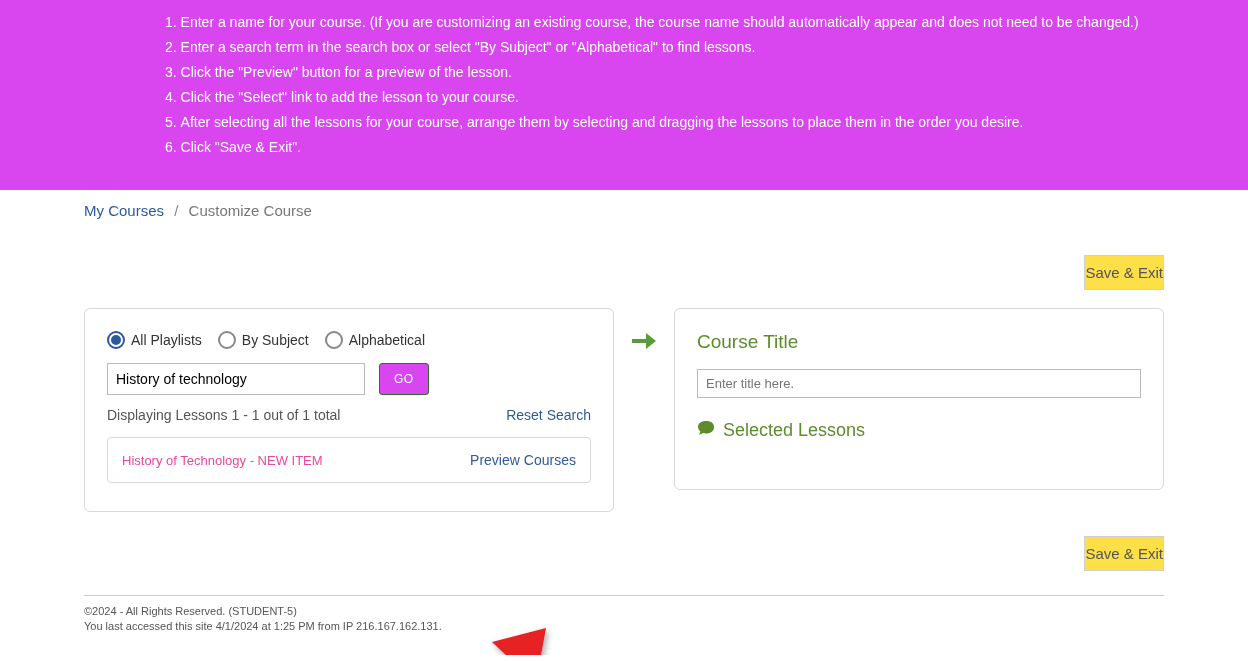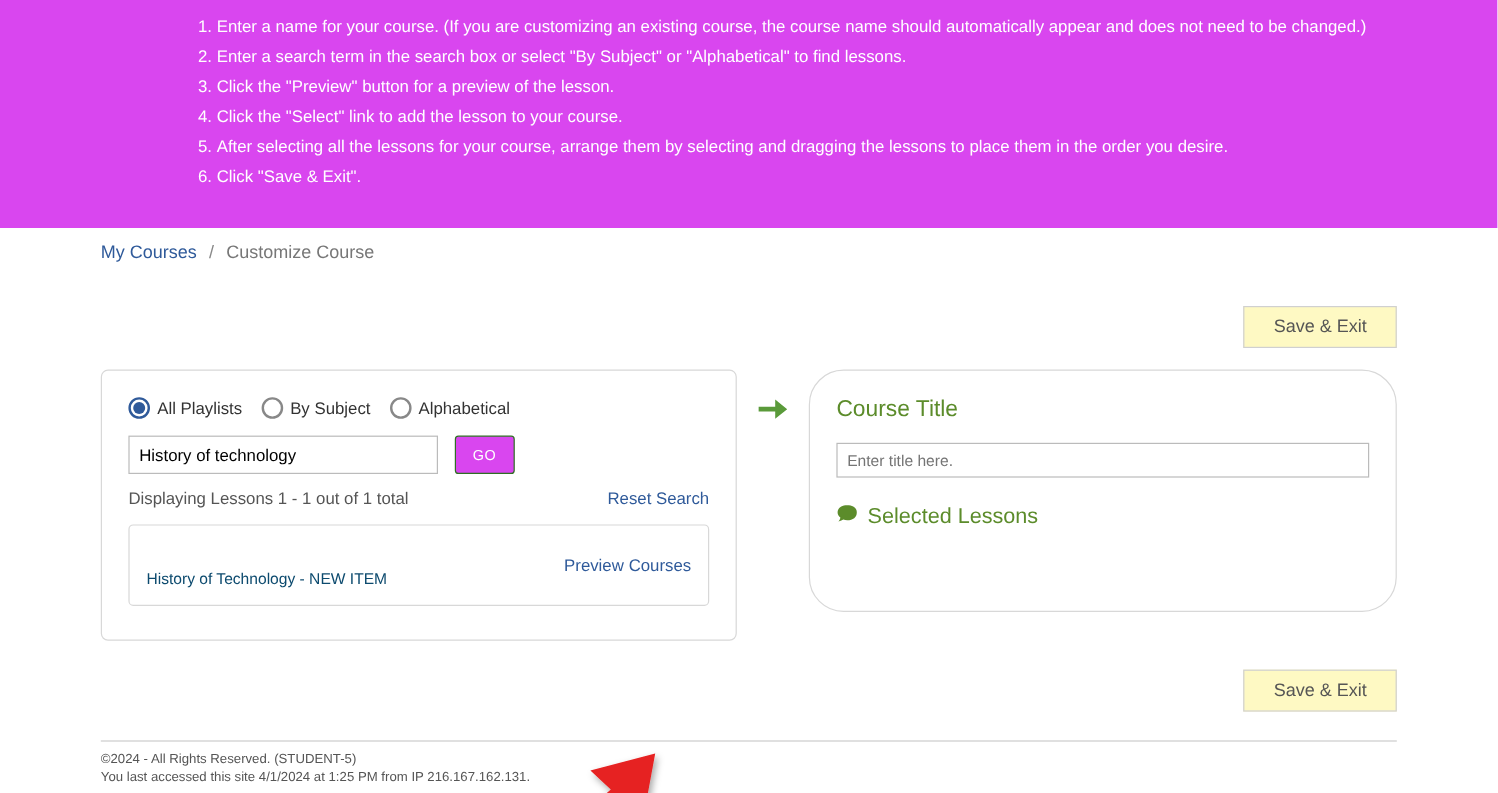--- a/index.html
+++ b/index.html
@@ -10,47 +10,47 @@
     .top-banner ol li { padding: 2px 0; font-size: 14px; line-height: 1.5; }
 
     .content-wrap { max-width: 1080px; margin: 0 auto; padding: 0 0 20px 0; }
 
     .breadcrumb { padding: 12px 0; font-size: 15px; }
     .breadcrumb a { color: #2f5a9a; text-decoration: none; }
     .bc-sep { margin: 0 6px; color: #888; }
     .bc-current { color: #777; }
 
     .btn-row-right { text-align: right; margin: 24px 0 18px 0; }
-    .btn-save { background: #fef9c3; border: 1px solid #d0d0d0; color: #555; padding: 8px 24px; font-size: 15px; cursor: pointer; }
+    .btn-save { background: #fde047; border: 1px solid #d0d0d0; color: #555; padding: 8px 0; font-size: 15px; cursor: pointer; }
 
     .panels { display: flex; align-items: flex-start; gap: 0; }
 
     .panel { border: 1px solid #d8d8d8; border-radius: 6px; background: #fff; }
     .panel-left { flex: 1 1 530px; padding: 22px 22px 28px 22px; }
-    .panel-right { flex: 1 1 490px; padding: 22px 22px 68px 22px; border-radius: 29px; }
+    .panel-right { flex: 1 1 490px; padding: 22px 22px 48px 22px; }
 
     .arrow-mid { width: 60px; text-align: center; padding-top: 22px; color: #5a9a3a; font-size: 22px; }
 
     h2.section-title { color: #5c8c2b; font-weight: 500; font-size: 19px; margin-bottom: 16px; }
 
     .radio-row { margin-bottom: 14px; display: flex; gap: 10px; align-items: center; }
     .radio-opt { display: flex; align-items: center; gap: 6px; font-size: 14px; margin-right: 6px; }
     .radio-circle { width: 18px; height: 18px; border: 2px solid #888; border-radius: 50%; display: inline-flex; align-items: center; justify-content: center; }
     .radio-circle.checked::after { content: ""; width: 10px; height: 10px; background: #2f5a9a; border-radius: 50%; display: block; }
     .radio-circle.checked { border-color: #2f5a9a; }
 
     .search-row { display: flex; gap: 14px; margin-bottom: 12px; }
     .search-input { width: 258px; padding: 7px 8px; border: 1px solid #bbb; font-size: 14px; }
     .btn-go { background: #d946ef; color: #fff; border: 1px solid #2f6f23; padding: 7px 14px; cursor: pointer; font-size: 12px; letter-spacing: 0.5px; border-radius: 3px; }
 
     .results-bar { display: flex; justify-content: space-between; font-size: 14px; color: #555; margin-bottom: 14px; }
     .reset-link { color: #2f5a9a; text-decoration: none; cursor: pointer; font-size: 14px; }
 
     .lesson-card { border: 1px solid #d8d8d8; border-radius: 4px; padding: 14px 14px; display: flex; justify-content: space-between; align-items: center; font-size: 13px; }
-    .lesson-title { color: #0c4a6e; margin-top: 23px; }
+    .lesson-title { color: #ec4899; }
     .lesson-actions { display: flex; gap: 4px; }
     .lesson-actions a { color: #2f5a9a; text-decoration: none; cursor: pointer; font-size: 14px; }
 
     .title-input { width: 100%; padding: 6px 8px; border: 1px solid #bbb; font-size: 13px; color: #888; margin-bottom: 22px; }
 
     .selected-head { color: #5c8c2b; font-weight: 400; font-size: 18px; display: flex; align-items: center; gap: 8px; }
     .chat-icon { display: inline-block; }
 
     .footer { border-top: 1px solid #ccc; margin-top: 24px; padding-top: 8px; font-size: 11px; color: #555; }
     .footer p { line-height: 1.4; }

